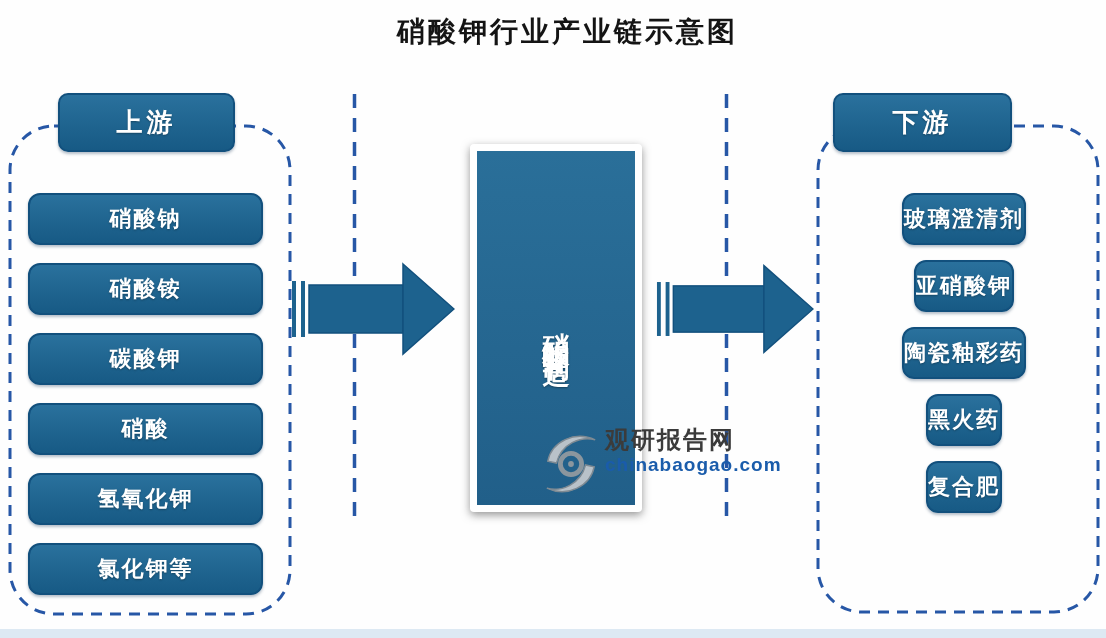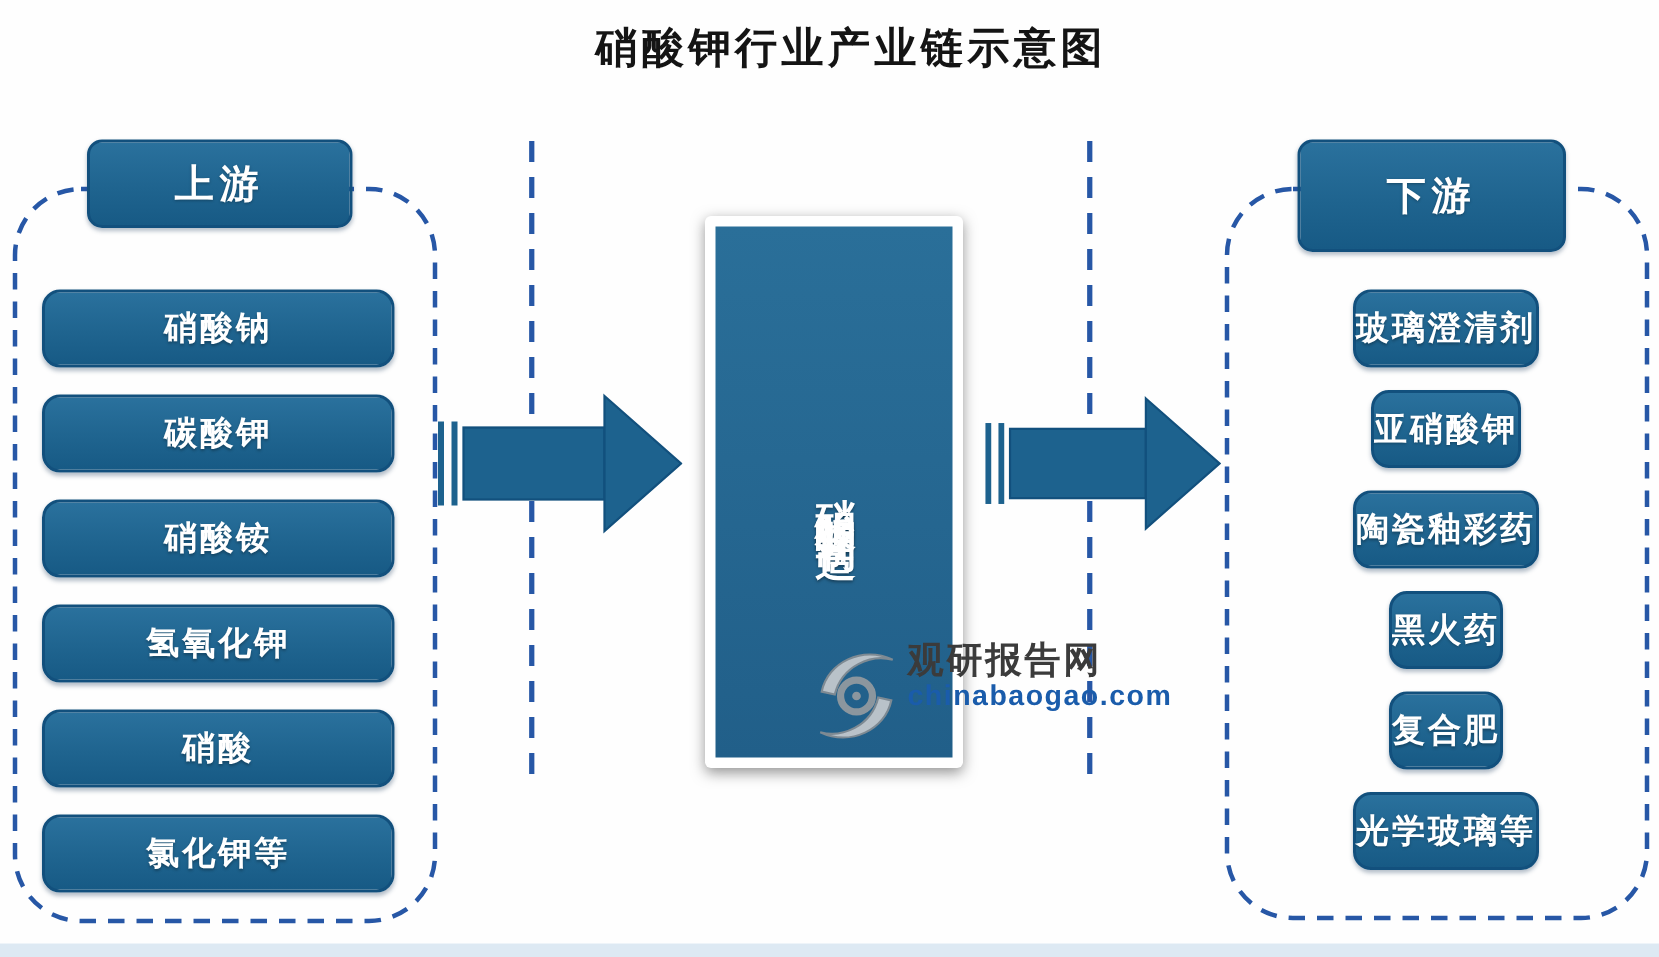--- a/index.html
+++ b/index.html
@@ -68,24 +68,24 @@
     <line x1="2.5" y1="0" x2="2.5" y2="430" stroke="#2757a6" stroke-width="3.5" stroke-dasharray="14 10"></line>
   </svg>
   <svg class="sep-svg" style="left:724px;top:94px;" width="5" height="430">
     <line x1="2.5" y1="0" x2="2.5" y2="430" stroke="#2757a6" stroke-width="3.5" stroke-dasharray="14 10"></line>
   </svg>
 
   <div class="node header-node" style="left:58px;top:93px;width:177px;height:59px;">上游</div>
 
   <div class="item-col" style="left:28px;top:193px;width:235px;gap:18px;">
     <div class="node">硝酸钠</div>
+    <div class="node">硝酸铵</div>
     <div class="node">碳酸钾</div>
-    <div class="node">硝酸铵</div>
+    <div class="node">硝酸</div>
     <div class="node">氢氧化钾</div>
-    <div class="node">硝酸</div>
     <div class="node">氯化钾等</div>
   </div>
 
   <svg class="arrow" style="left:291px;top:262px;" width="164" height="94" viewBox="0 0 164 94">
     <rect x="1" y="19" width="4" height="56" fill="#1d628e"></rect>
     <rect x="10" y="19" width="4" height="56" fill="#1d628e"></rect>
     <rect x="18" y="23" width="94" height="48" fill="#1d628e" stroke="#12507d" stroke-width="1.5"></rect>
     <polygon points="112,2 163,47 112,92" fill="#1d628e" stroke="#12507d" stroke-width="1.5"></polygon>
   </svg>
 
@@ -95,29 +95,28 @@
     </div>
   </div>
 
   <svg class="arrow" style="left:656px;top:263px;" width="158" height="92" viewBox="0 0 164 94">
     <rect x="1" y="19" width="4" height="56" fill="#1d628e"></rect>
     <rect x="10" y="19" width="4" height="56" fill="#1d628e"></rect>
     <rect x="18" y="23" width="94" height="48" fill="#1d628e" stroke="#12507d" stroke-width="1.5"></rect>
     <polygon points="112,2 163,47 112,92" fill="#1d628e" stroke="#12507d" stroke-width="1.5"></polygon>
   </svg>
 
-  <div class="node header-node" style="left:865px;top:93px;width:179px;height:75px;text-align:right;">下游</div>
+  <div class="node header-node" style="left:833px;top:93px;width:179px;height:59px;text-align:right;">下游</div>
 
   <div class="item-col" style="left:848px;top:193px;width:232px;align-items:center;">
     <div class="node">玻璃澄清剂</div>
     <div class="node">亚硝酸钾</div>
     <div class="node">陶瓷釉彩药</div>
     <div class="node">黑火药</div>
     <div class="node">复合肥</div>
-    <div class="node">光学玻璃等</div>
   </div>
 
   <div class="watermark">
     <svg width="58" height="72" viewBox="0 0 60 74">
       <path d="M6,34 C10,14 34,2 55,12 C40,8 20,16 15,36 Z" fill="#b9c2c9" stroke="#7e8a93" stroke-width="1.5"></path>
       <path d="M54,40 C50,60 26,72 5,62 C20,66 40,58 45,38 Z" fill="#b9c2c9" stroke="#7e8a93" stroke-width="1.5"></path>
       <circle cx="30" cy="37" r="11" fill="none" stroke="#8b969e" stroke-width="5"></circle>
       <circle cx="30" cy="37" r="3" fill="#8b969e"></circle>
     </svg>
     <div class="wm-textblock">

